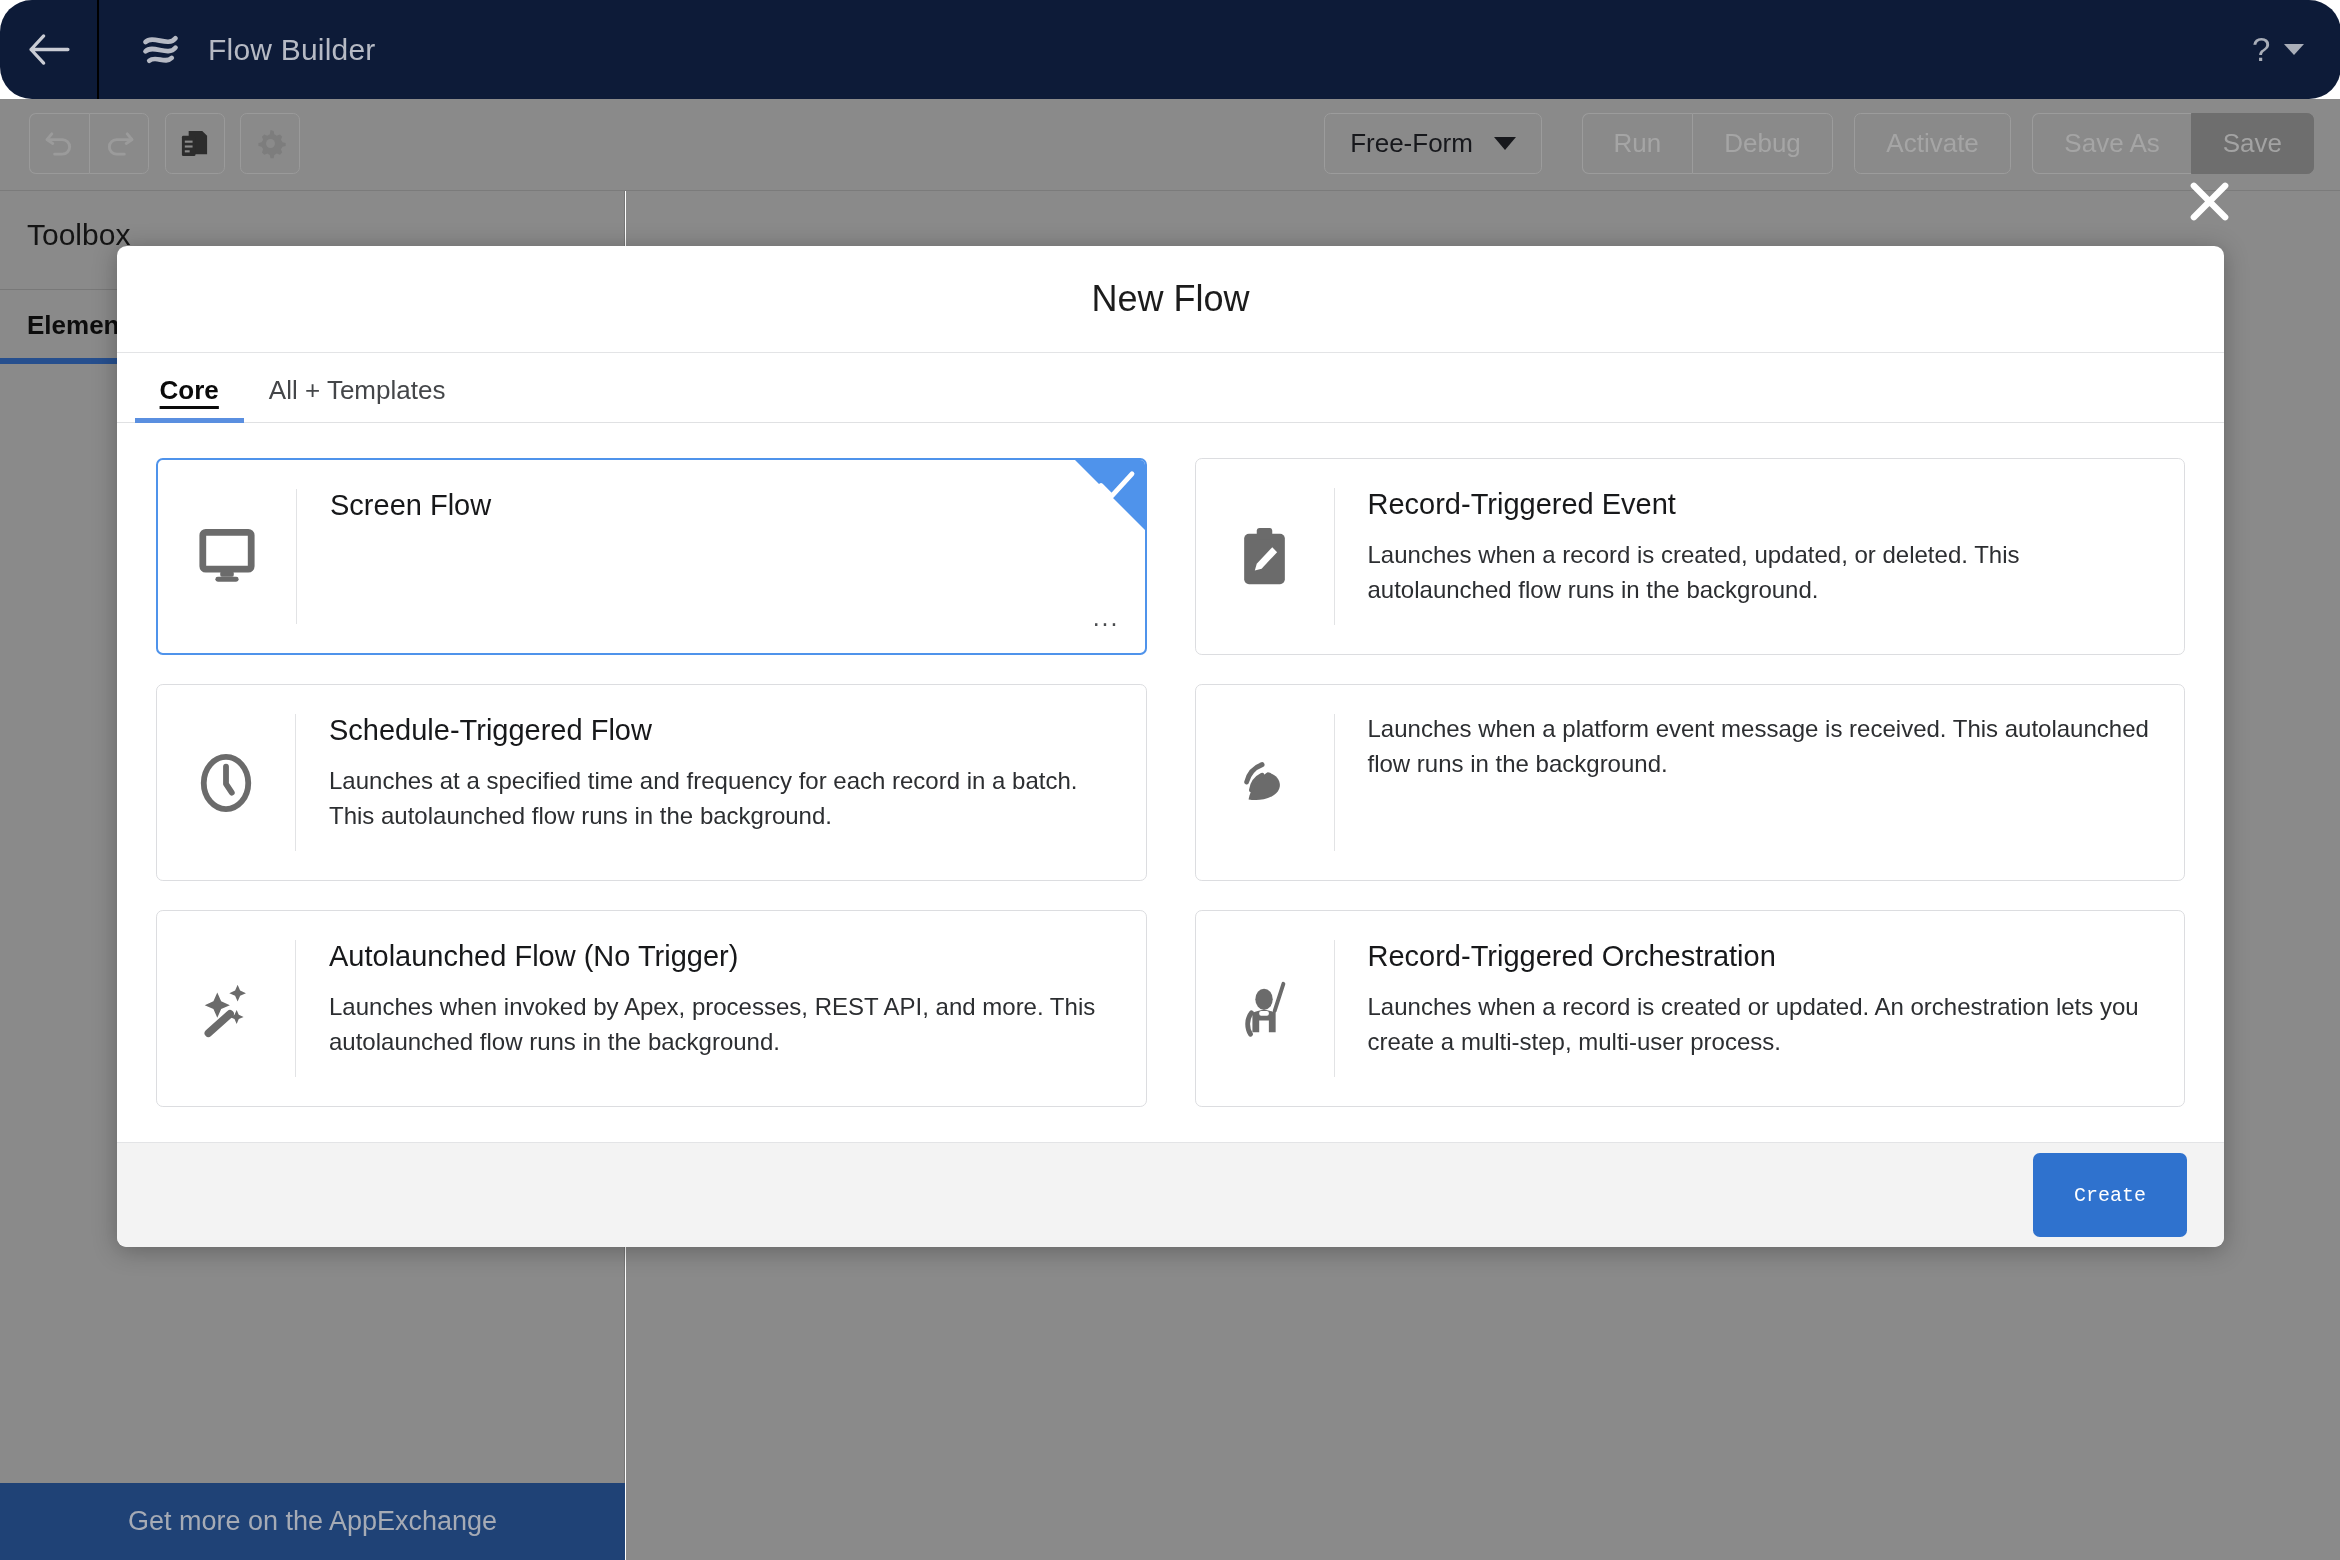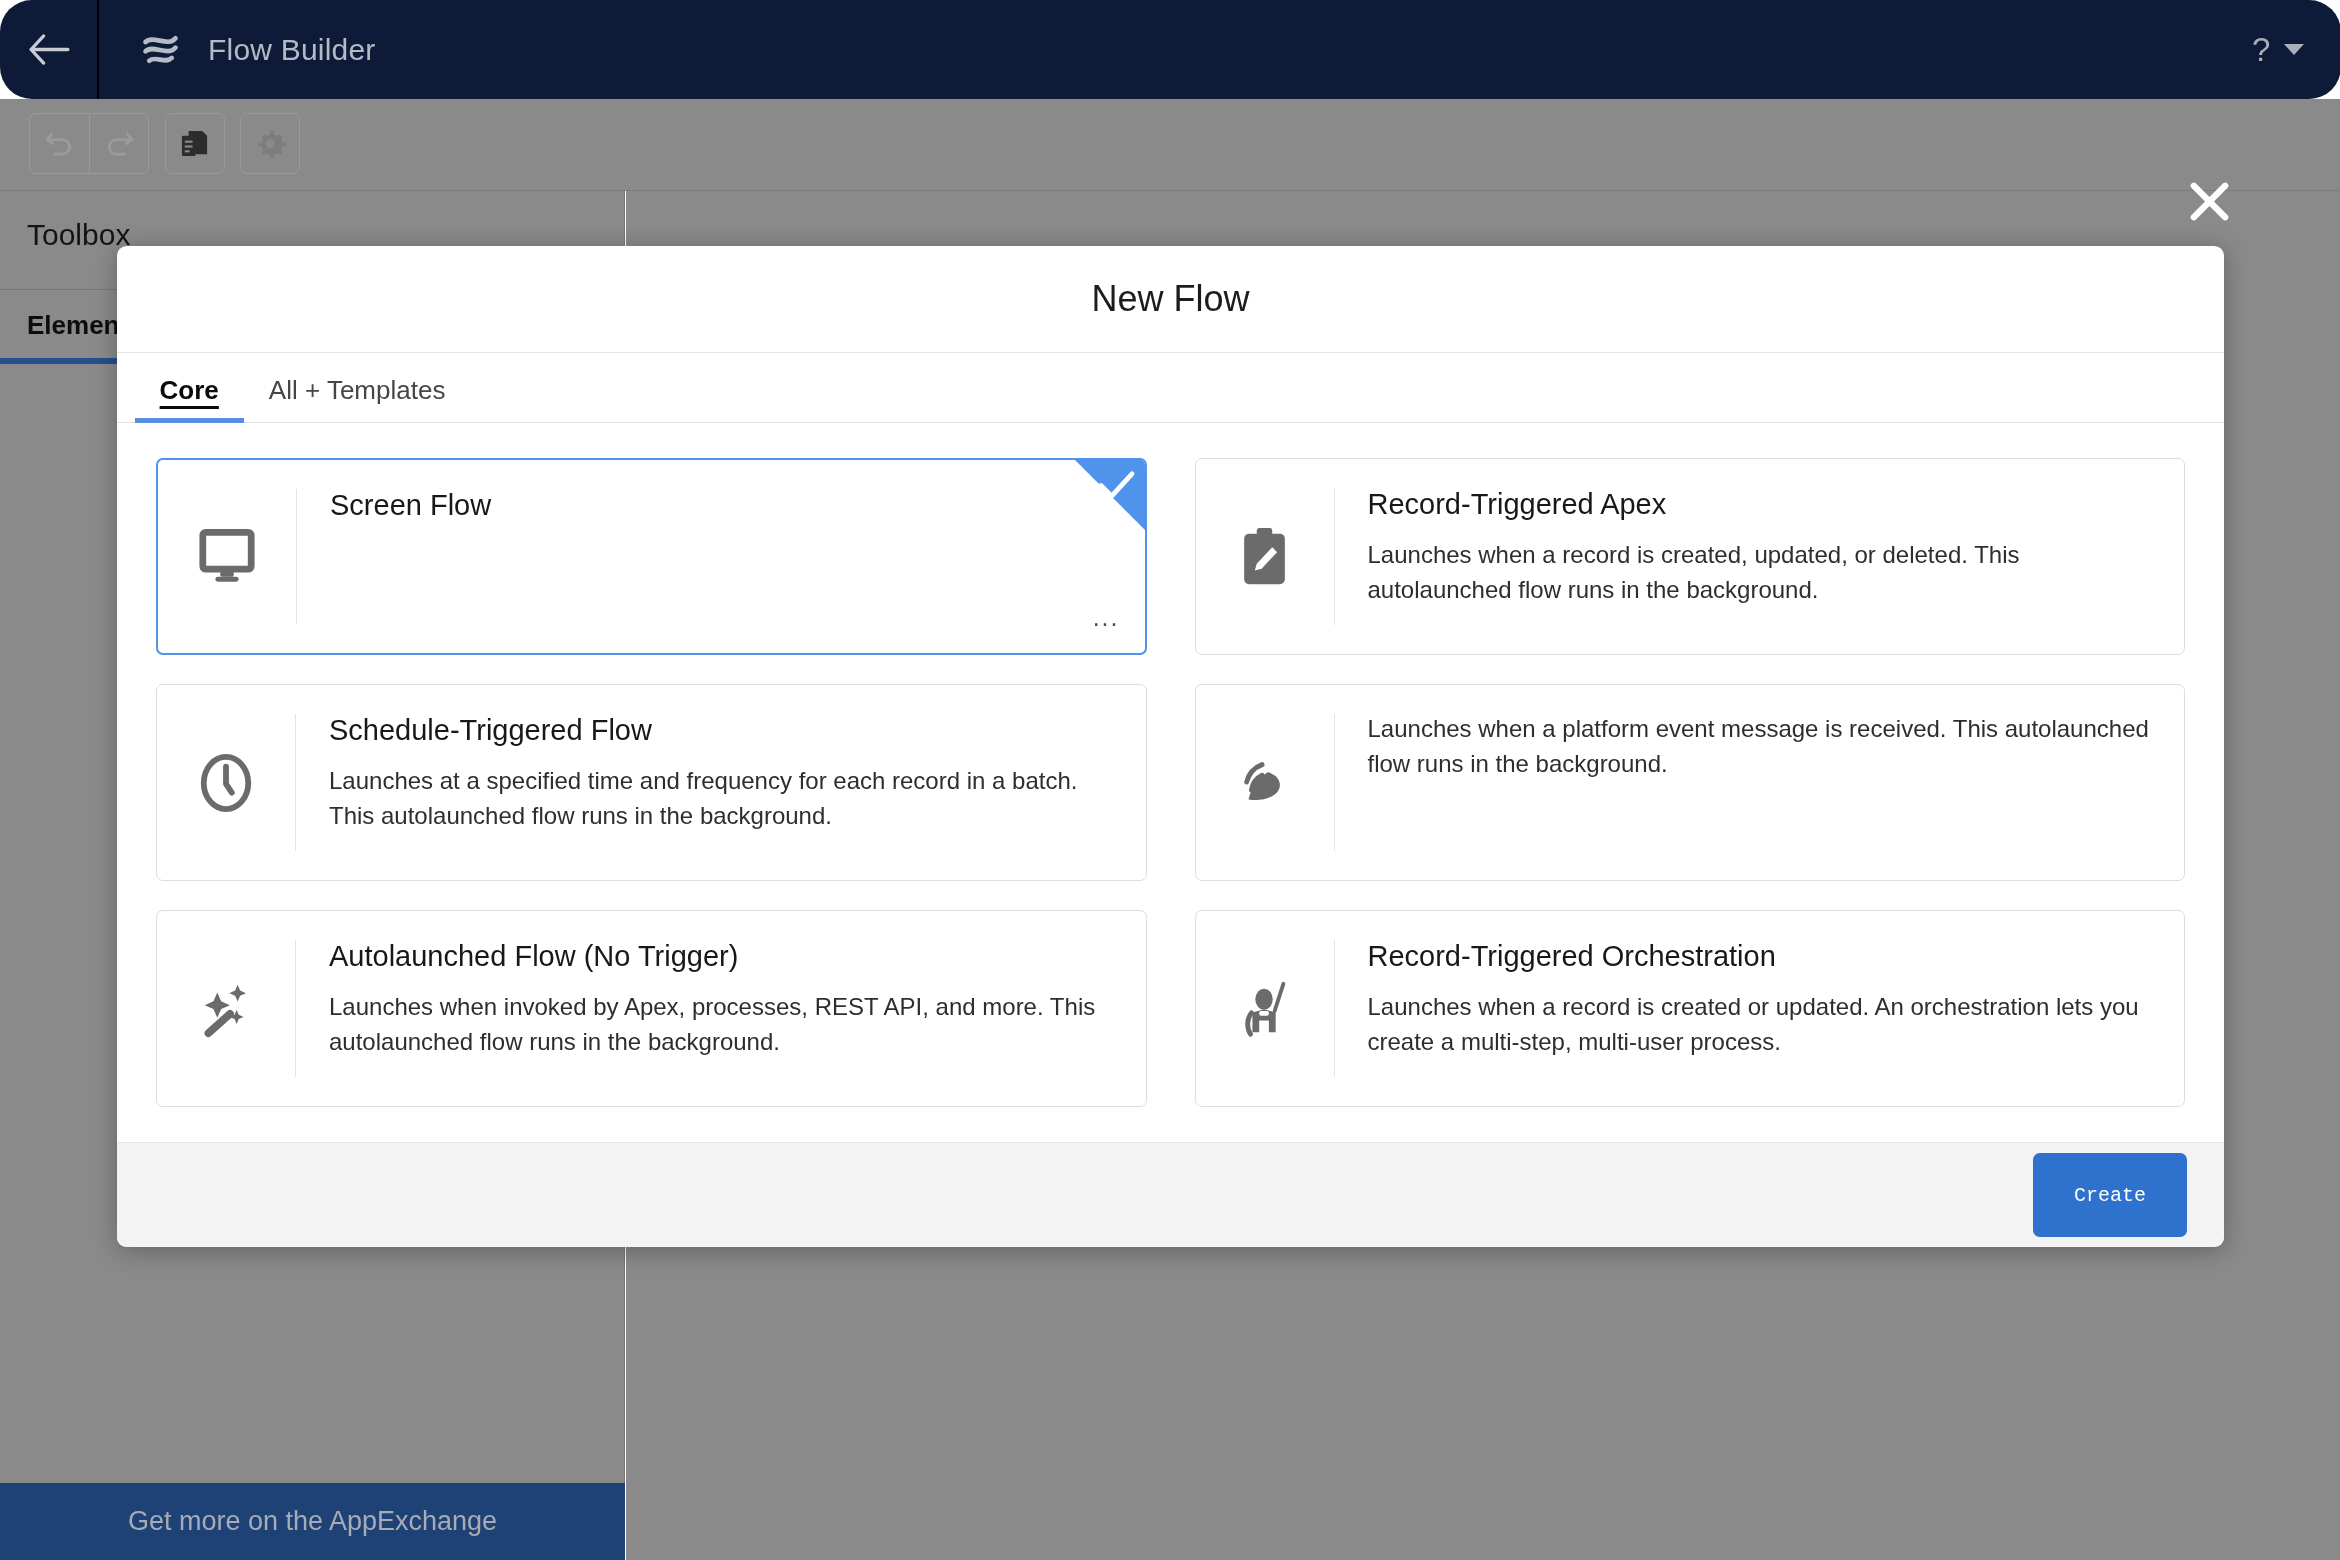--- a/index.html
+++ b/index.html
@@ -465,20 +465,35 @@
         </svg>
       </div>
       <div class="icon-btn solo">
         <svg width="33" height="33" viewBox="0 0 34 34">
           <path d="M17 3 l3.2 1.1 .7 3.3 2.6 1.5 3.2-1.2 2.3 2.3 -1.2 3.2 1.5 2.6 3.3 .7 0 3.2 -3.3 .7 -1.5 2.6 1.2 3.2 -2.3 2.3 -3.2-1.2 -2.6 1.5 -.7 3.3 -3.2 0 -.7-3.3 -2.6-1.5 -3.2 1.2 -2.3-2.3 1.2-3.2 -1.5-2.6 -3.3-.7 0-3.2 3.3-.7 1.5-2.6 -1.2-3.2 2.3-2.3 3.2 1.2 2.6-1.5 Z" fill="#7d7d7d"></path>
           <circle cx="17" cy="17" r="4.6" fill="#8a8a8a"></circle>
         </svg>
       </div>
     </div>
 
+    <div class="tb-right">
+      <div class="select-box">
+        <span class="select-label">Free-Form</span>
+        <span class="select-caret"></span>
+      </div>
+      <div class="action-group gap-l">
+        <button class="act-btn first">Run</button>
+        <button class="act-btn last">Debug</button>
+      </div>
+      <button class="act-btn solo" style="border-radius:6.8px;">Activate</button>
+      <div class="action-group">
+        <button class="act-btn first">Save As</button>
+        <button class="act-btn last filled">Save</button>
+      </div>
+    </div>
   </div>
 
   <div class="sidebar">
     <div class="sb-title">Toolbox</div>
     <div class="sb-divider"></div>
     <div class="sb-tabrow">
       <div class="sb-tab">Elements</div>
     </div>
     <div class="sb-tab-underline"></div>
     <div class="appexchange">
@@ -530,21 +545,21 @@
         <div class="flow-card">
           <div class="card-icon">
             <svg width="57" height="62" viewBox="0 0 58 64">
               <rect x="8" y="8" width="42" height="52" rx="5" fill="#6b6b6b"></rect>
               <rect x="21" y="2" width="16" height="12" rx="3" fill="#6b6b6b"></rect>
               <path d="M37 22 L42 27 L26 44 L19 46 L21 39 Z" fill="#ffffff"></path>
             </svg>
           </div>
           <div class="card-sep"></div>
           <div class="card-text">
-            <div class="card-title">Record-Triggered Apex</div>
+            <div class="card-title">Record-Triggered Event</div>
             <div class="card-desc">Launches when a record is created, updated, or deleted. This autolaunched flow runs in the background.</div>
           </div>
         </div>
 
         <div class="flow-card">
           <div class="card-icon">
             <svg width="60" height="60" viewBox="0 0 62 62">
               <ellipse cx="31" cy="31" rx="23" ry="27" fill="none" stroke="#6b6b6b" stroke-width="6"></ellipse>
               <path d="M31 14 V32 L37 41" stroke="#6b6b6b" stroke-width="6" fill="none" stroke-linecap="round" stroke-linejoin="round"></path>
             </svg>

